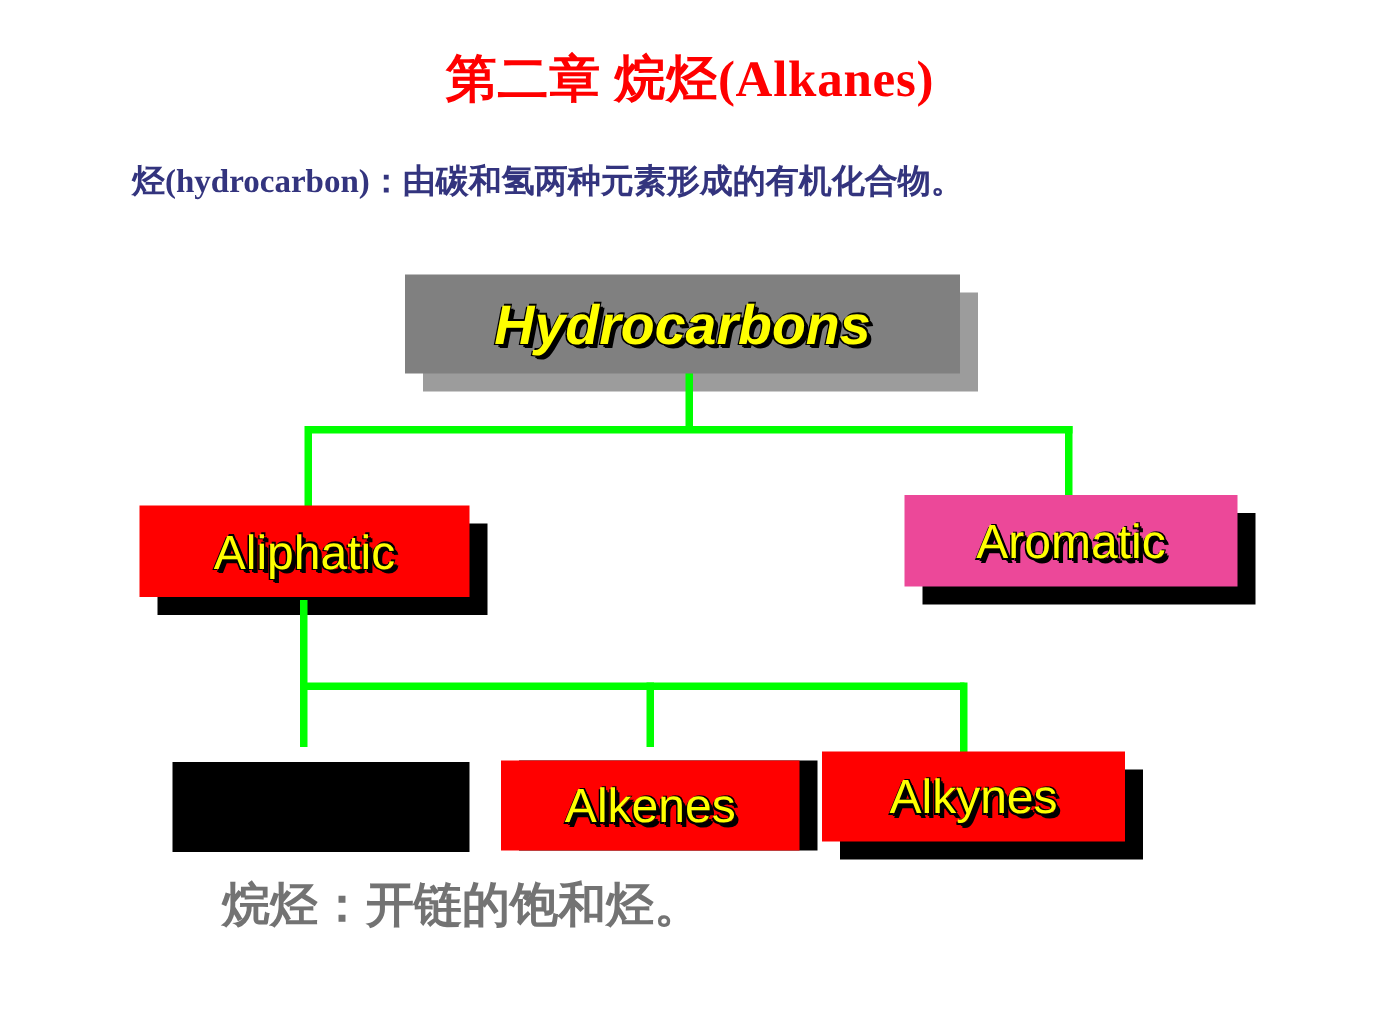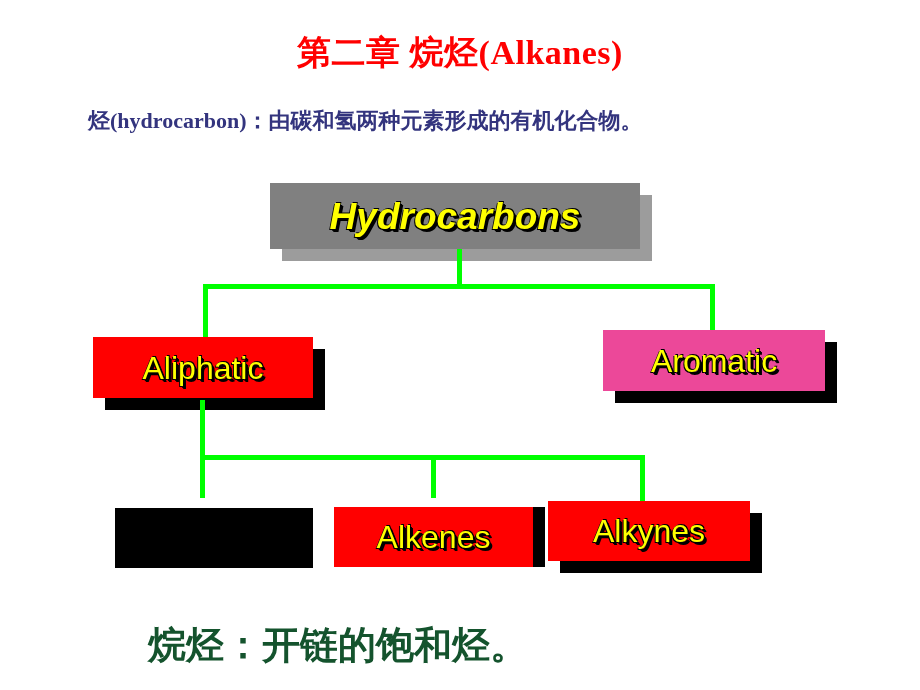--- a/index.html
+++ b/index.html
@@ -42,24 +42,24 @@
     font-size: 22px;
     font-weight: bold;
     line-height: 1.32;
     text-indent: 62px;
   }
 
   
   #footnote {
     position: absolute;
     left: 148px;
-    top: 620px;
-    color: #14532d;
+    top: 582px;
+    color: #737373;
     font-family: "Liberation Serif", serif;
-    font-size: 38px;
+    font-size: 32px;
     font-weight: bold;
     white-space: nowrap;
   }
 
   
   .node {
     position: absolute;
     box-sizing: border-box;
     display: flex;
     align-items: center;

